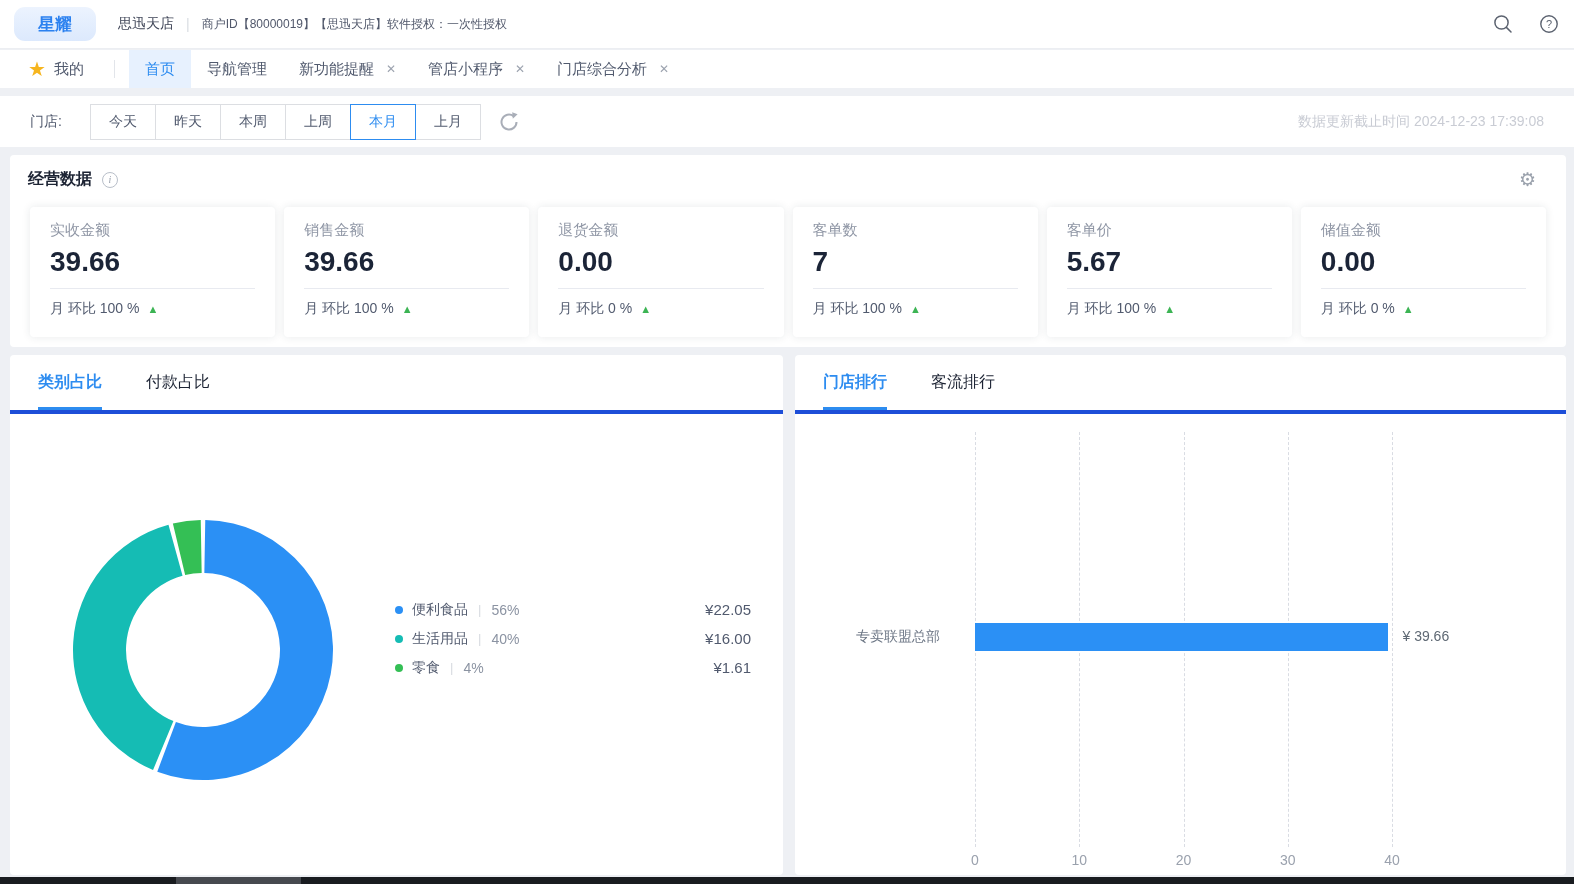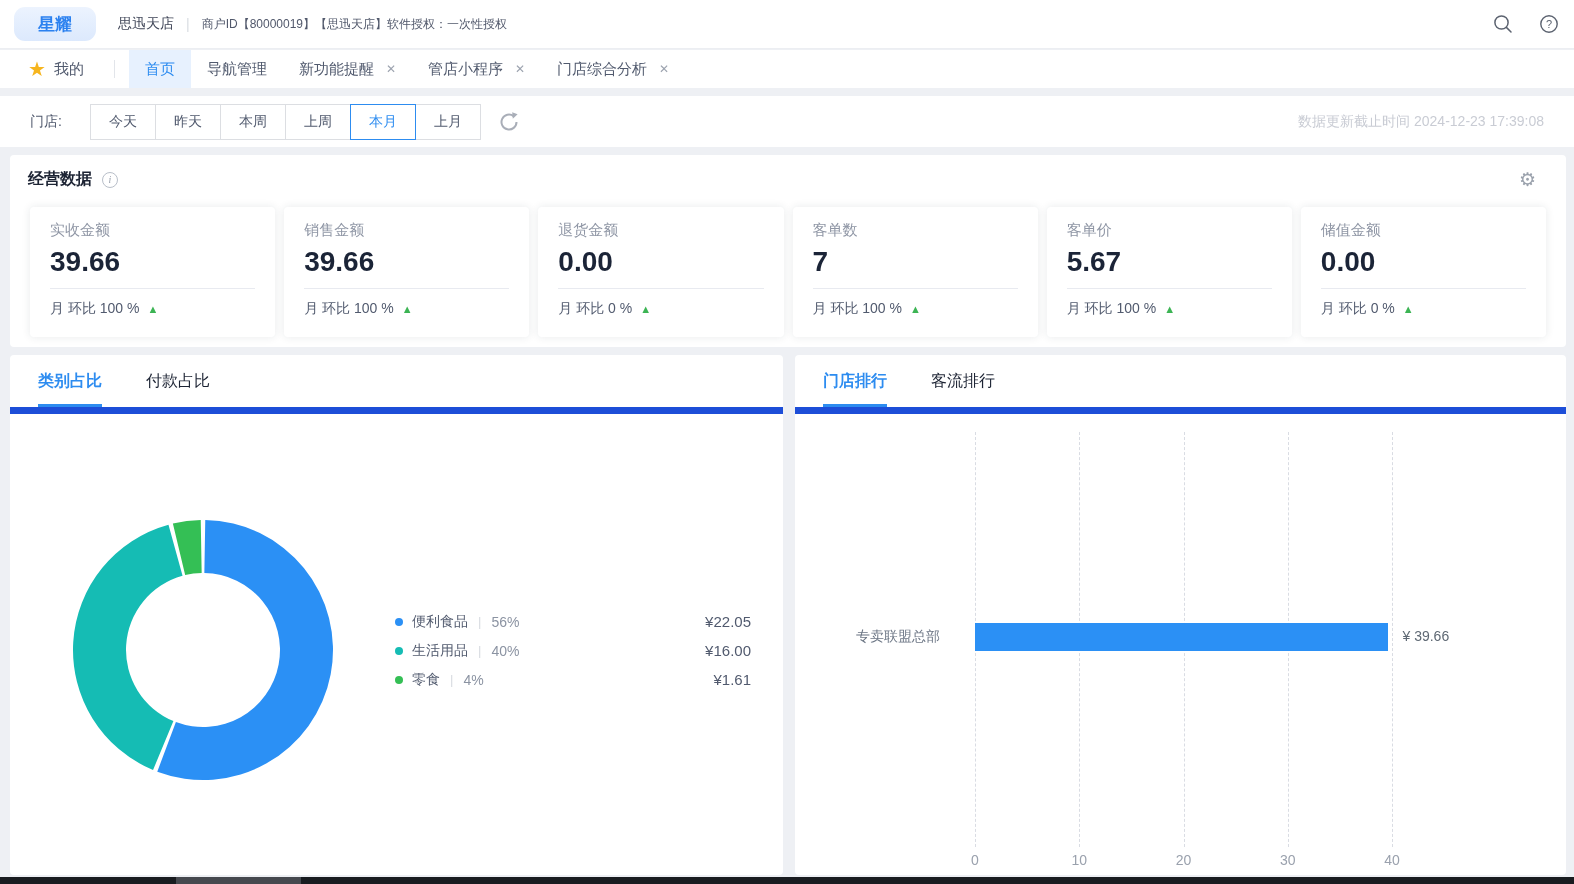--- a/index.html
+++ b/index.html
@@ -63,29 +63,29 @@
   .stat-label { font-size:15px; color:#8f96a5; }
   .stat-value { font-size:28px; font-weight:700; color:#1b2437; margin-top:6px; }
   .stat-div { border-bottom:1px solid #e8eaf0; margin-top:10px; }
   .stat-cmp { margin-top:11px; font-size:14px; color:#515a6e; display:flex; align-items:center; }
   .tri-up { color:#3cb454; font-size:11px; margin-left:8px; }
 
   
   .panel { position:absolute; top:355px; height:520px; background:#fff; border-radius:4px; }
   .panel.left { left:10px; width:773px; }
   .panel.right { left:795px; width:771px; }
-  .panel-head { height:59px; border-bottom:7px solid #1d4ed8; display:flex; align-items:stretch;
+  .panel-head { height:59px; border-bottom:4px solid #1d4ed8; display:flex; align-items:stretch;
                 padding-left:28px; gap:44px; }
   .ptab { display:flex; align-items:center; font-size:16px; color:#1c2333; cursor:pointer;
           border-bottom:3px solid transparent; padding-top:3px; }
   .ptab.active { color:#2d8cf0; border-bottom-color:#2d8cf0; font-weight:700; }
 
   
   #donut-svg { position:absolute; left:57px; top:159px; }
-  .legend { position:absolute; left:385px; top:252px; width:356px; }
+  .legend { position:absolute; left:385px; top:240px; width:356px; }
   .lg-row { height:29px; display:flex; align-items:center; }
   .lg-dot { width:8px; height:8px; border-radius:50%; }
   .lg-name { margin-left:9px; font-size:14px; color:#515a6e; }
   .lg-sep { margin:0 10px; color:#d7dae0; font-size:13px; }
   .lg-pct { font-size:14px; color:#8b93a2; }
   .lg-amt { margin-left:auto; font-size:15px; color:#515a6e; }
 
   
   .barchart { position:absolute; left:0; top:59px; right:0; bottom:0; }
   .gridline { position:absolute; width:0; border-left:1px dashed #d9dce3; }

